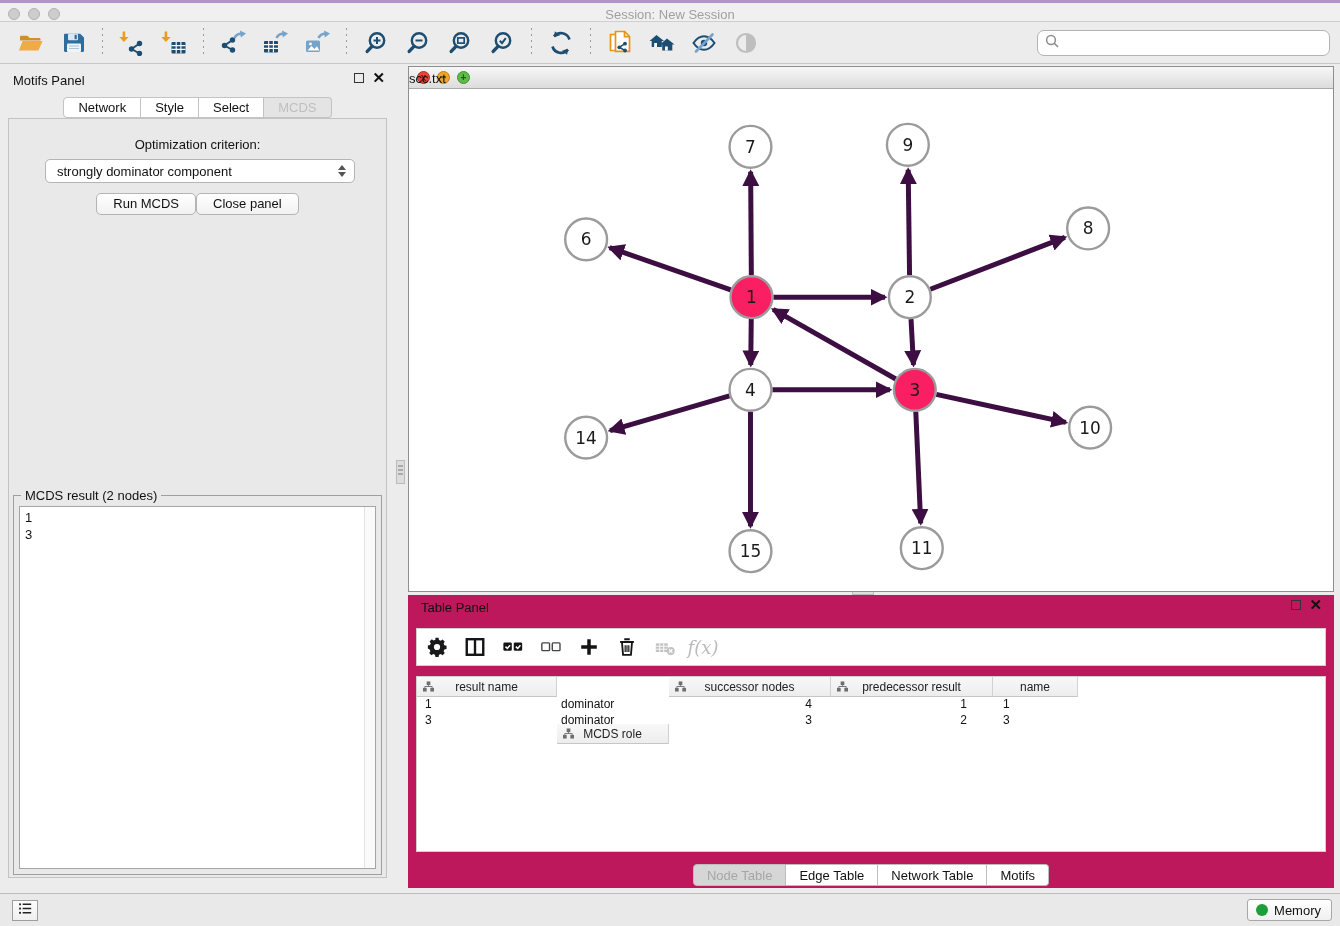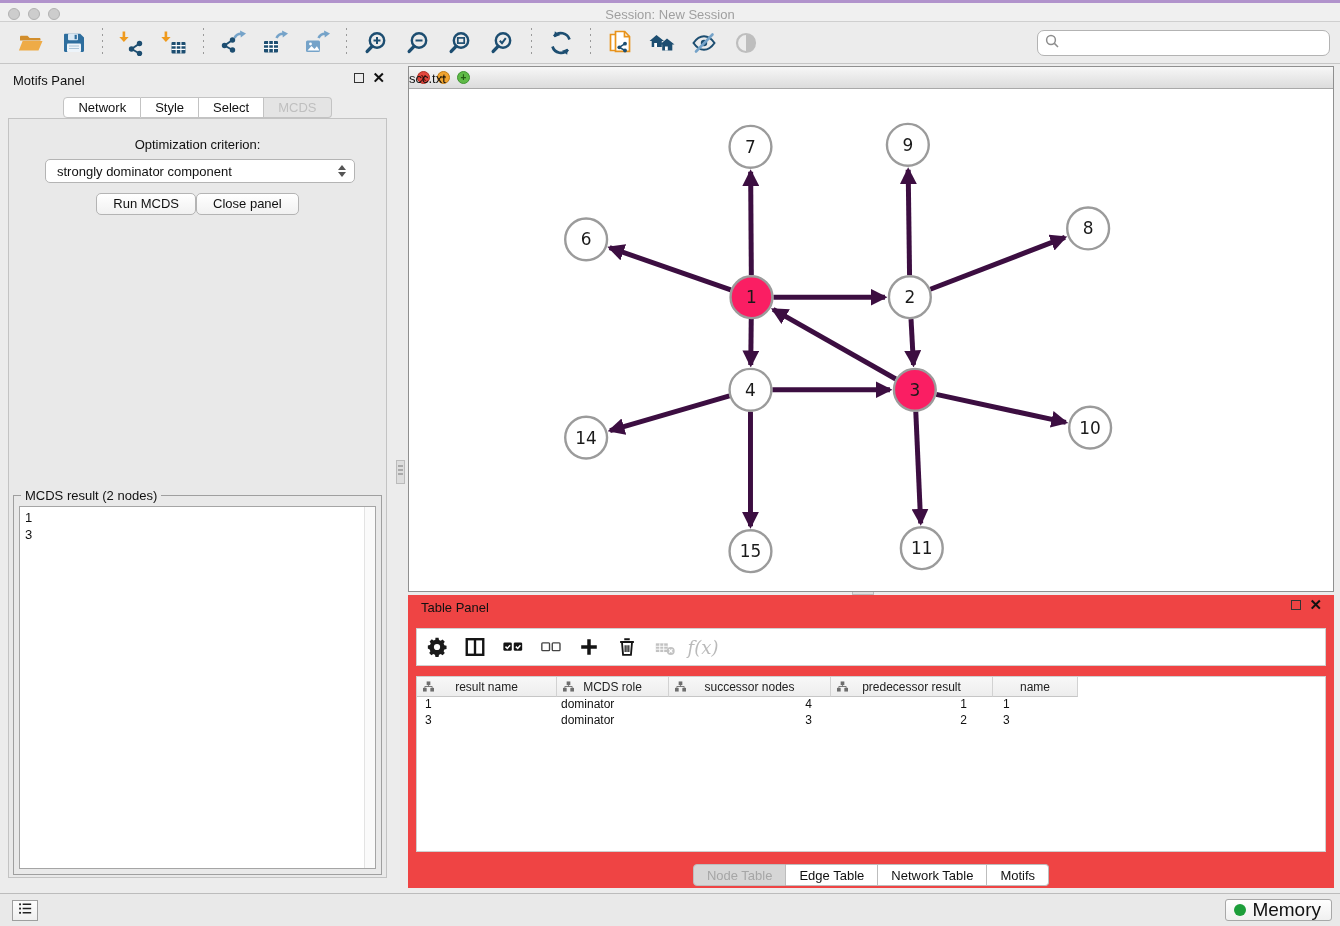--- a/index.html
+++ b/index.html
@@ -85,21 +85,21 @@
   .nw-lights { position:absolute; left:8px; top:4px; display:flex; gap:7px; }
   .nwl { width:13px; height:13px; border-radius:50%; font-size:10px; font-weight:bold;
          display:flex; align-items:center; justify-content:center; }
   .nwl.red   { background:#e2463d; border:1px solid #b03024; color:#6b150d; }
   .nwl.amber { background:#f0a32f; border:1px solid #c07c17; color:#7c5209; }
   .nwl.green { background:#5fba47; border:1px solid #3f9331; color:#245c14; }
   .net-canvas { position:absolute; left:0; top:22px; right:0; bottom:0; background:#fff; }
   .net-canvas svg { display:block; width:100%; height:100%; }
 
   
-  .table-panel { position:absolute; left:408px; top:595px; width:926px; height:293px; background:#ef4444; }
+  .table-panel { position:absolute; left:408px; top:595px; width:926px; height:293px; background:#be185d; }
   .tp-head-title { position:absolute; left:13px; top:5px; font-size:13px; color:#111; }
   .tp-head-icons { position:absolute; right:12px; top:5px; display:flex; gap:8px; align-items:center; }
   .tp-toolbar { position:absolute; left:8px; right:8px; top:33px; height:38px; background:#fff;
                 border:1px solid #d0d0d0; display:flex; align-items:center; padding-left:1px; }
   .tpi { width:24px; height:24px; margin:0 7px; display:inline-flex; align-items:center; justify-content:center; }
   .tpi.dis { opacity:.8; }
   .fx-txt { font-family:"DejaVu Serif", serif; font-style:italic; font-size:18px; color:#a9a9a9; }
 
   .ntable { position:absolute; left:8px; right:8px; top:81px; height:176px; background:#fff;
             border:1px solid #cfcfcf; overflow:hidden; }
@@ -124,21 +124,21 @@
   .btab.selected { background:#d6d6d6; color:#a6a6a6; }
 
   
   .statusbar { position:absolute; left:0; bottom:0; width:100%; height:33px;
                background:#e9e9e9; border-top:1px solid #bcbcbc; }
   .sb-left-btn { position:absolute; left:12px; top:6px; width:26px; height:21px;
                  background:linear-gradient(#fdfdfd,#efefef); border:1px solid #9e9e9e;
                  display:flex; align-items:center; justify-content:center; }
   .memory-btn { position:absolute; right:8px; top:5px; height:22px; padding:0 10px 0 8px;
                 background:linear-gradient(#fff,#f0f0f0); border:1px solid #a8a8a8; border-radius:3px;
-                display:flex; align-items:center; gap:6px; font-size:19px; color:#111; }
+                display:flex; align-items:center; gap:6px; font-size:13px; color:#111; }
   .mem-dot { width:12px; height:12px; border-radius:50%; background:#1d9e3a; }
 </style>
 </head>
 <body>
 
 <div class="app">
 
   <div class="titlebar">
     <div class="lights">
       <span class="light"></span>
@@ -466,21 +466,21 @@
             <span class="hicon"><svg width="11" height="11" viewBox="0 0 12 12">
                 <g fill="#6e6e6e">
                   <rect x="4" y="0.5" width="4" height="4"></rect>
                   <rect x="0" y="7.5" width="4" height="4"></rect>
                   <rect x="8" y="7.5" width="4" height="4"></rect>
                 </g>
                 <path d="M6 4.5v1.5M2 7.5V6h8v1.5" fill="none" stroke="#6e6e6e"></path>
               </svg></span>
             <span>result name</span>
           </div>
-          <div class="th-cell" style="width: 112px;">
+          <div class="th-cell" style="width: 112px; margin-top: 47px;">
             <span class="hicon"><svg width="11" height="11" viewBox="0 0 12 12">
                 <g fill="#6e6e6e">
                   <rect x="4" y="0.5" width="4" height="4"></rect>
                   <rect x="0" y="7.5" width="4" height="4"></rect>
                   <rect x="8" y="7.5" width="4" height="4"></rect>
                 </g>
                 <path d="M6 4.5v1.5M2 7.5V6h8v1.5" fill="none" stroke="#6e6e6e"></path>
               </svg></span>
             <span>MCDS role</span>
           </div>

